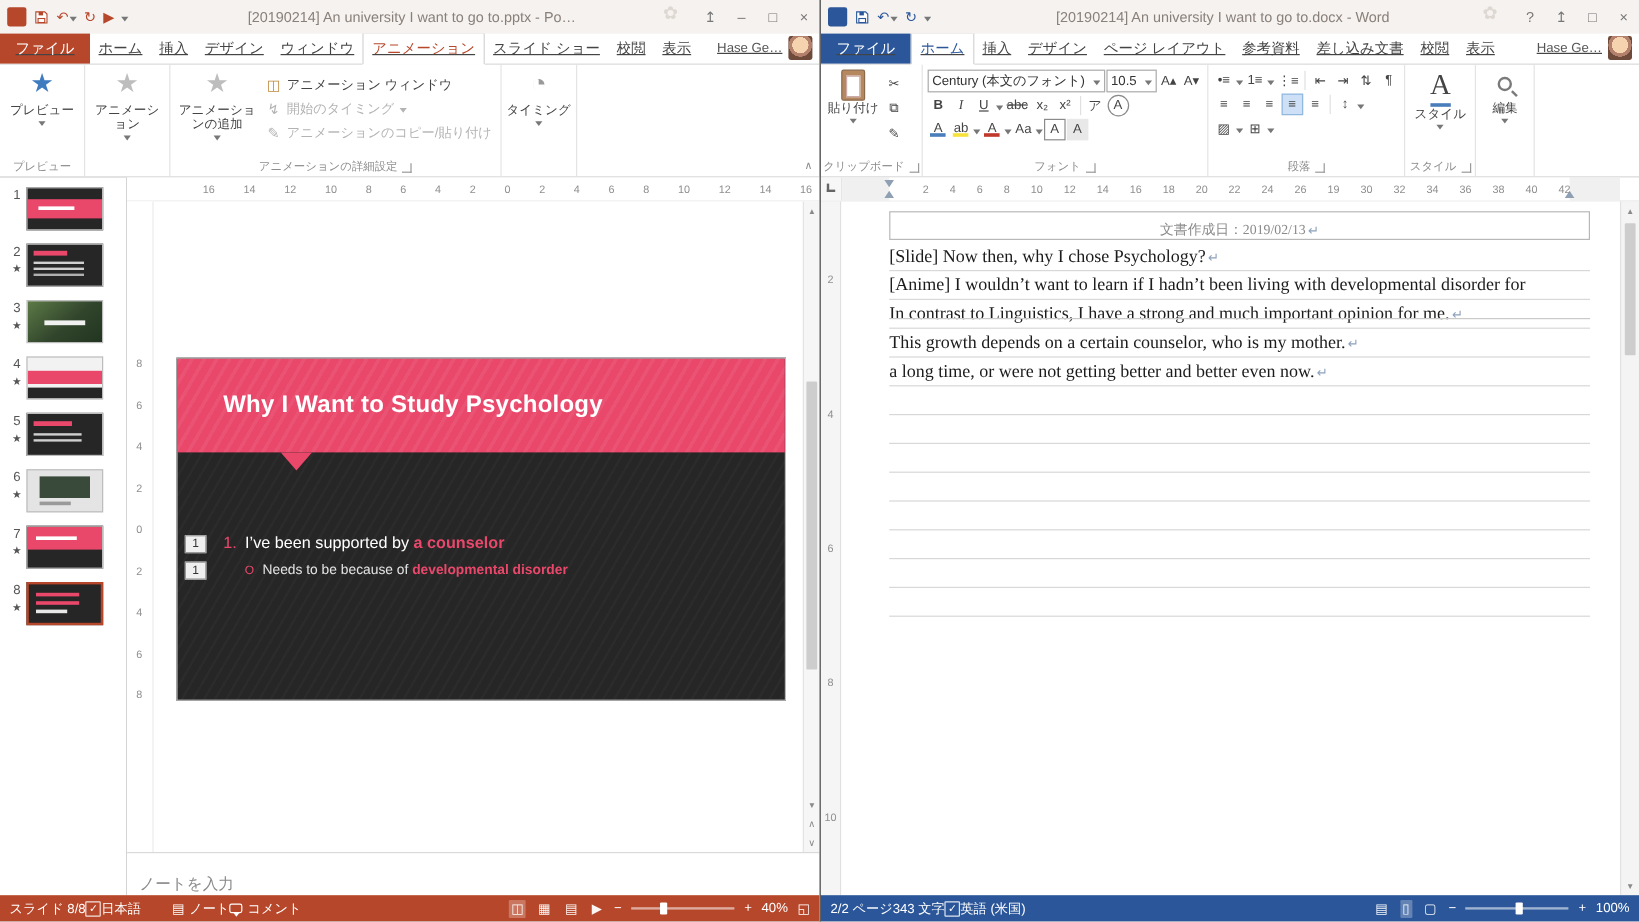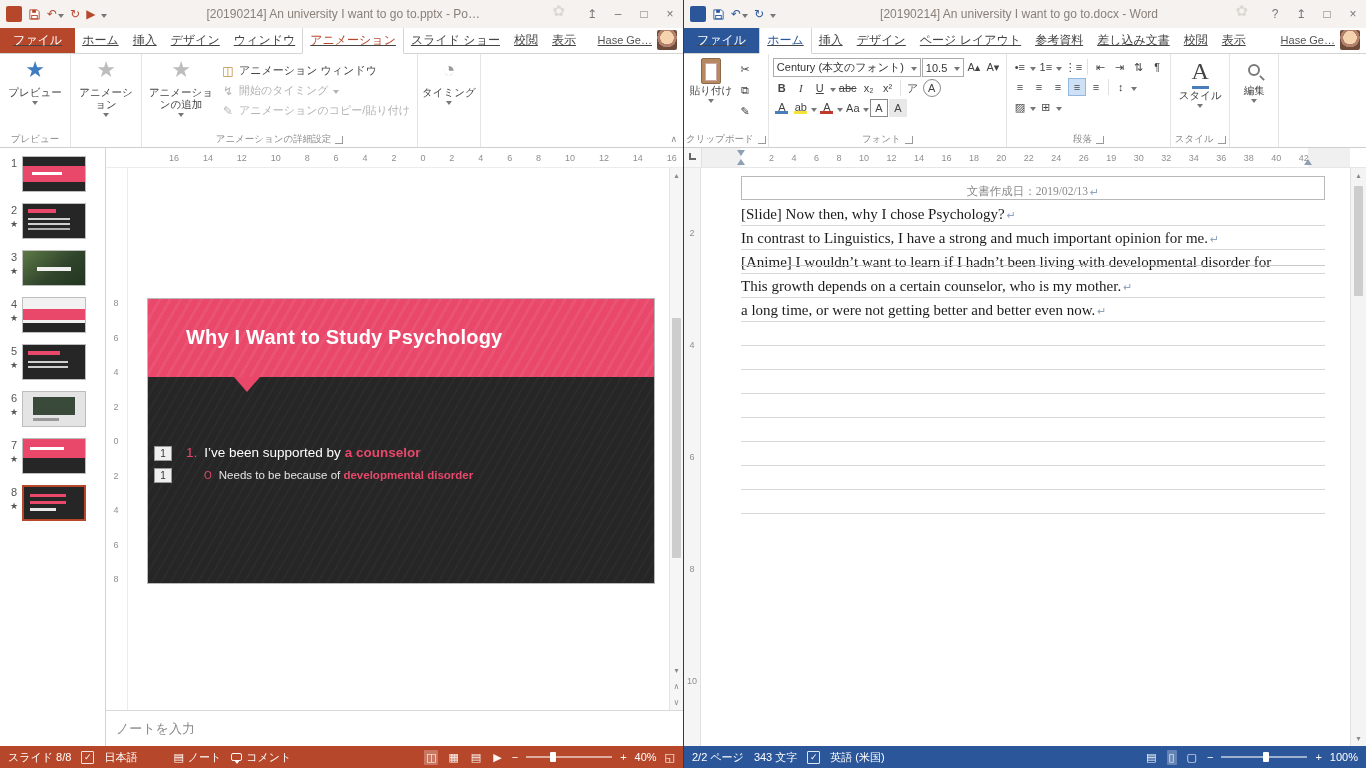--- a/index.html
+++ b/index.html
@@ -116,25 +116,25 @@
   .tag1{top:147px;} .tag2{top:169px;}
   .bullet1{position:absolute;left:38px;top:146px;color:#fff;font-size:13.5px;}
   .bullet1 .bnum{color:var(--slide-pink);margin-right:7px;}
   .bullet2{position:absolute;left:56px;top:170px;color:#e4e4e4;font-size:11.5px;}
   .bullet2 .bmark{color:var(--slide-pink);font-size:10px;margin-right:7px;}
   .accent{color:var(--slide-pink);font-weight:bold;}
 
   .vsb{position:absolute;right:0;top:0;bottom:0;width:14px;background:#f6f6f6;border-left:1px solid #e4e4e4;}
   .vsb span{position:absolute;left:0;width:13px;text-align:center;color:#8a8a8a;font-size:8px;line-height:15px;}
   .vsb .thumbbar{position:absolute;left:2px;width:9px;background:#cdcdcd;border-radius:1px;}
-  .notesbar{height:36px;border-top:1px solid #d9d9d9;display:flex;align-items:center;padding-left:10px;color:#8a8a8a;font-size:13px;background:#fff;}
+  .notesbar{height:36px;border-top:1px solid #d9d9d9;display:flex;align-items:flex-end;padding-left:10px;color:#8a8a8a;font-size:13px;background:#fff;}
 
   
   .statusbar{position:absolute;left:0;right:0;bottom:0;height:22px;background:var(--acc);color:#fff;
-             display:flex;align-items:center;gap:10px;padding:0 8px;font-size:11px;white-space:nowrap;}
+             display:flex;align-items:center;padding:0 8px;font-size:11px;white-space:nowrap;}
   .spell{display:inline-flex;width:13px;height:13px;border:1px solid rgba(255,255,255,.85);align-items:center;justify-content:center;font-size:9px;border-radius:1px;}
   .sb-right{margin-left:auto;display:flex;align-items:center;gap:8px;}
   .viewico{font-size:11px;opacity:.95;padding:1px 2px;}
   .viewico.activeview{background:rgba(255,255,255,.28);border-radius:1px;}
   .ztrack{width:86px;height:2px;background:rgba(255,255,255,.55);position:relative;}
   .zknob{position:absolute;top:-4px;width:6px;height:10px;background:#fff;border-radius:1px;}
   .bubble{display:inline-block;width:11px;height:8px;border:1px solid #fff;border-radius:2px;position:relative;}
   .bubble::after{content:"";position:absolute;left:2px;bottom:-4px;border-left:3px solid transparent;border-right:3px solid transparent;border-top:4px solid #fff;}
   .statusbtn{display:inline-flex;align-items:center;gap:4px;}
 
@@ -670,25 +670,25 @@
         <span>文書作成日：2019/02/13</span>
           <span class="pmark">↵</span>
       </div>
       <div class="dlines">
 
           <div class="docline">
             <span>[Slide] Now then, why I chose Psychology?</span><span class="pmark">↵</span>
           </div>
 
           <div class="docline">
+            <span>[Anime] I wouldn’t want to learn if I hadn’t been living with developmental disorder for</span><span class="pmark"></span>
+          </div>
+
+          <div class="docline">
             <span>In contrast to Linguistics, I have a strong and much important opinion for me.</span><span class="pmark">↵</span>
-          </div>
-
-          <div class="docline">
-            <span>[Anime] I wouldn’t want to learn if I hadn’t been living with developmental disorder for</span><span class="pmark"></span>
           </div>
 
           <div class="docline">
             <span>This growth depends on a certain counselor, who is my mother.</span><span class="pmark">↵</span>
           </div>
 
           <div class="docline">
             <span>a long time, or were not getting better and better even now.</span><span class="pmark">↵</span>
           </div>
 

